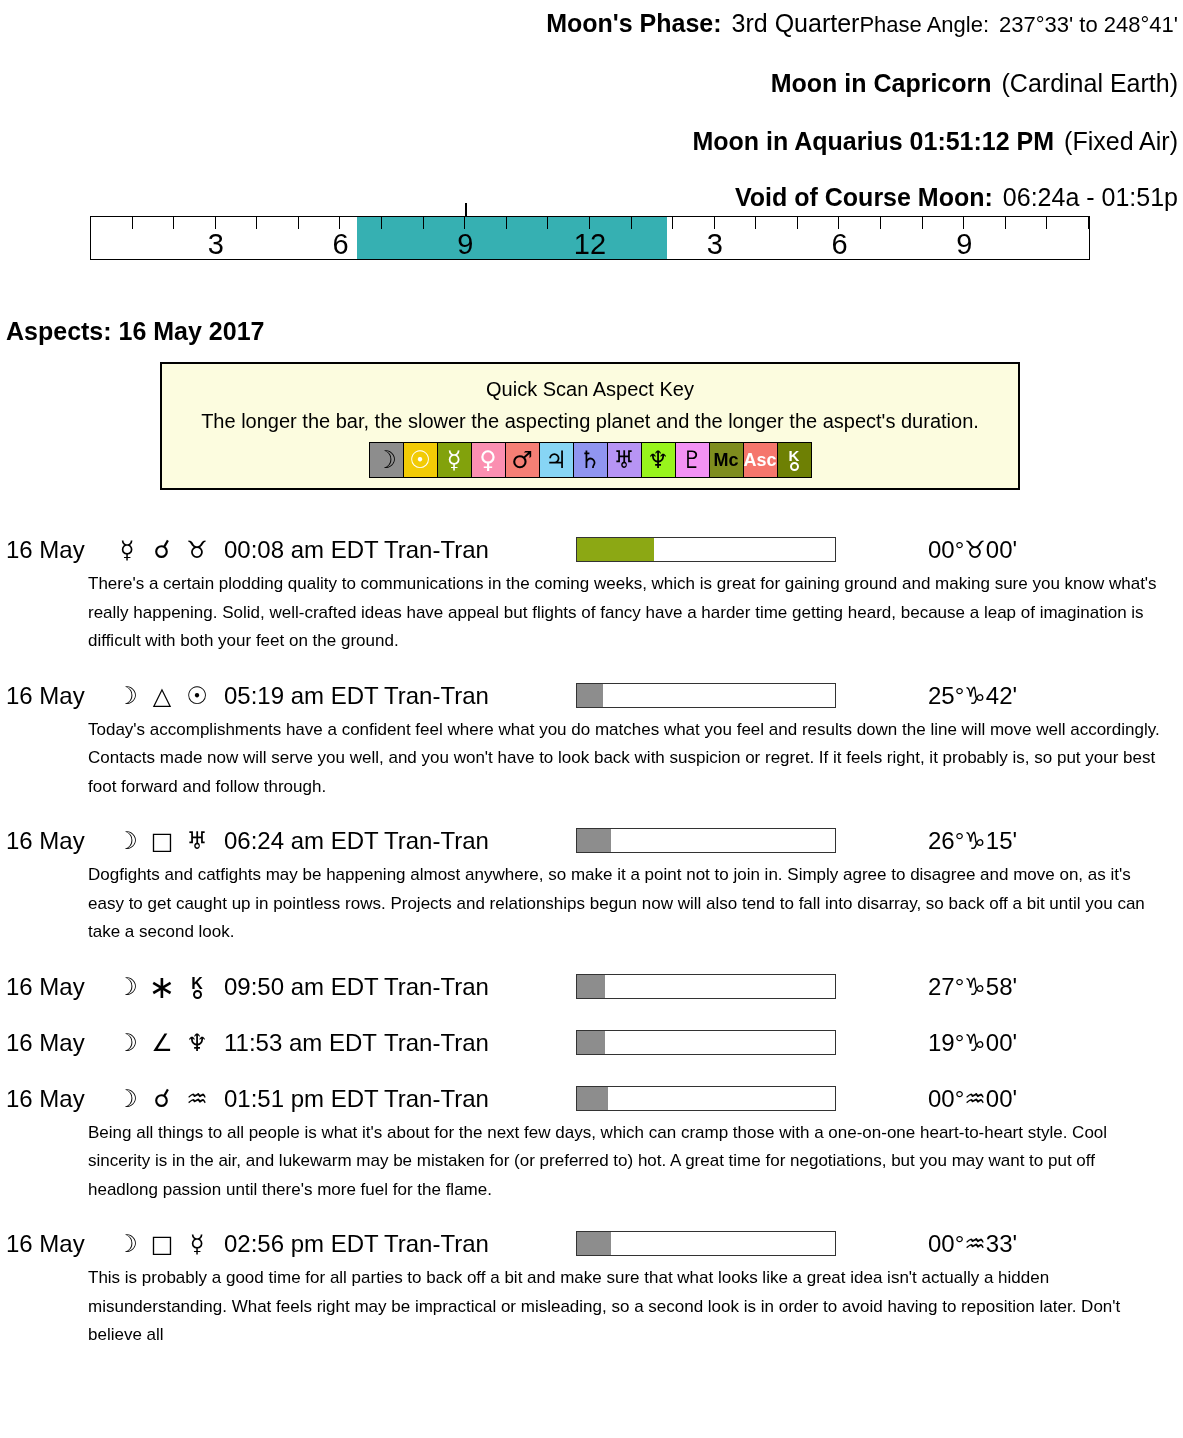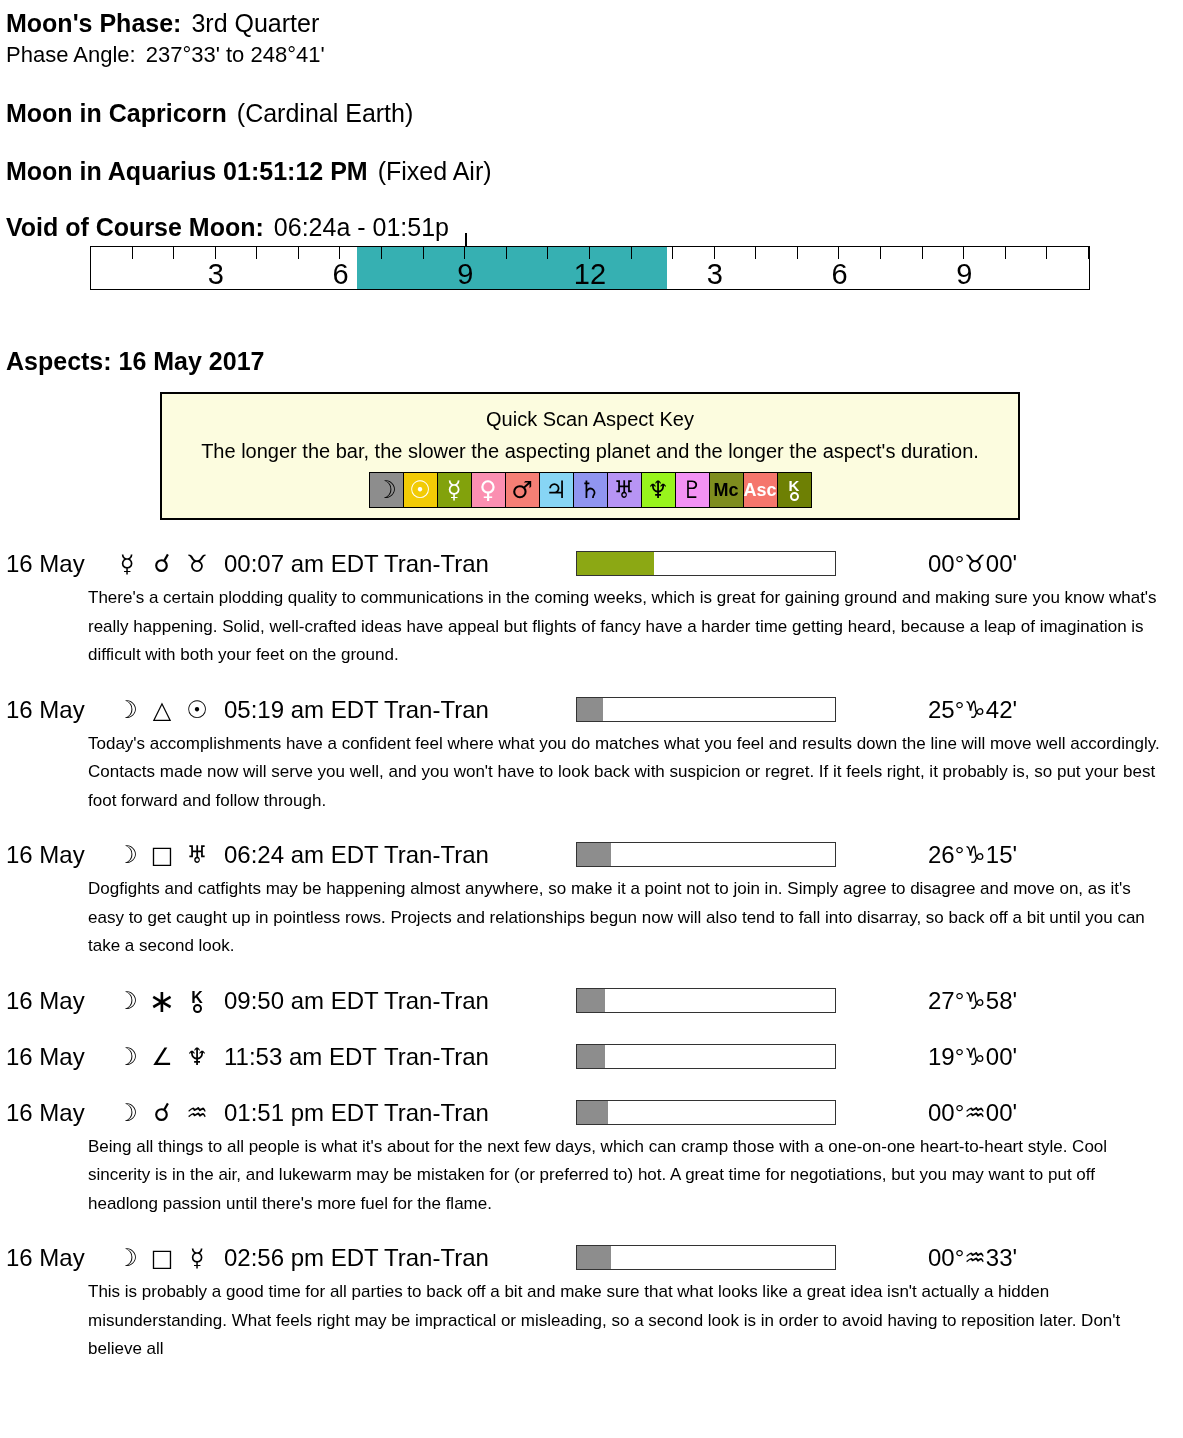--- a/index.html
+++ b/index.html
@@ -1,20 +1,20 @@
 <!DOCTYPE html>
 <html><head>
 <meta charset="utf-8">
 <style>
   html,body{margin:0;padding:0;background:#fff;}
   body{width:1183px;height:1438px;overflow:hidden;font-family:"Liberation Sans","DejaVu Sans",sans-serif;color:#000;}
   .page{padding:8px 5px 0 6px;position:relative;}
 
   
-  .hline{font-size:25px;line-height:30px;display:flex;justify-content:flex-end;align-items:flex-start;flex-direction:column;}
+  .hline{font-size:25px;line-height:30px;display:flex;justify-content:flex-end;align-items:flex-start;}
   .hline + .hline{margin-top:28px;}
   .b{font-weight:bold;}
   .sp{display:inline-block;width:10px;}
   .phase-angle{font-size:22px;font-weight:normal;padding-top:2px;}
 
   
   .ruler{position:relative;margin:4px 0 0 84px;width:1000px;height:44px;border:1px solid #000;background:#fff;box-sizing:border-box;}
   .ruler-void{position:absolute;top:0;bottom:0;z-index:1;}
   .ruler-ticks{position:absolute;top:0;left:0;right:0;height:12px;z-index:2;
     background-image:repeating-linear-gradient(90deg,transparent 0px,transparent 40.58px,#000 40.58px,#000 41.58px);}
@@ -28,21 +28,21 @@
   .key-box{margin:16px 0 0 154px;width:860px;box-sizing:border-box;border:2px solid #000;background:#fcfcdf;padding:12px 10px 10px 10px;text-align:center;}
   .key-title{font-size:20px;line-height:26px;margin-bottom:4px;}
   .key-desc{font-size:20px;line-height:30px;margin-bottom:6px;}
   .key-strip{display:inline-flex;border:1px solid #000;}
   .key-cell{width:33px;height:34px;border-left:1px solid #000;display:flex;align-items:center;justify-content:center;
     font-family:"DejaVu Sans",sans-serif;font-size:24px;line-height:34px;}
   .key-cell:first-child{border-left:none;}
   .key-cell .txt{font-family:"Liberation Sans",sans-serif;font-size:18px;font-weight:bold;}
 
   
-  .aspect-list{margin-top:28px;}
+  .aspect-list{margin-top:44px;}
   .aspect-block{margin-bottom:24px;}
   .aspect-row{position:relative;height:32px;font-size:24px;line-height:32px;}
   .a-left{position:absolute;left:0;top:0;display:inline-flex;align-items:center;gap:7px;}
   .a-date{display:inline-block;width:100px;}
   .glyph{display:inline-block;width:28px;text-align:center;font-family:"DejaVu Sans",sans-serif;font-size:24px;}
   .glyph[data-name="sextile-icon"]{font-size:32px;}
   .glyph[data-name="conjunction-icon"]{font-size:25px;}
   .a-time{margin-left:6px;white-space:nowrap;}
   .a-type{position:absolute;left:378px;top:0;}
   .a-bar{position:absolute;left:570px;top:3px;width:260px;height:25px;border:1px solid #333;background:#fff;box-sizing:border-box;}
@@ -142,21 +142,21 @@
 
   <div class="aspect-list" data-name="aspect-list">
 
     <div class="aspect-block" data-name="aspect-entry">
       <div class="aspect-row" data-name="aspect-row">
         <span class="a-left">
           <span class="a-date" data-name="aspect-date">16 May</span>
           <span class="glyph" data-name="mercury-icon">☿</span>
           <span class="glyph" data-name="conjunction-icon">☌</span>
           <span class="glyph" data-name="taurus-icon">♉</span>
-          <span class="a-time" data-name="aspect-time">00:07 am EDT</span>
+          <span class="a-time" data-name="aspect-time">00:08 am EDT</span>
         </span>
         <span class="a-type" data-name="aspect-type">Tran-Tran</span>
         <span class="a-bar" data-name="aspect-duration-bar">
             <span class="a-bar-fill" data-name="aspect-duration-bar-fill" style="width: 30%; background: rgb(140, 168, 20);"></span>
           </span>
         <span class="a-pos" data-name="aspect-position">00°♉00'</span>
       </div>
       <div class="aspect-text" data-name="aspect-description">There's a certain plodding quality to communications in the coming weeks, which is great for gaining ground and making sure you know what's really happening. Solid, well-crafted ideas have appeal but flights of fancy have a harder time getting heard, because a leap of imagination is difficult with both your feet on the ground.</div>
     </div>
 

